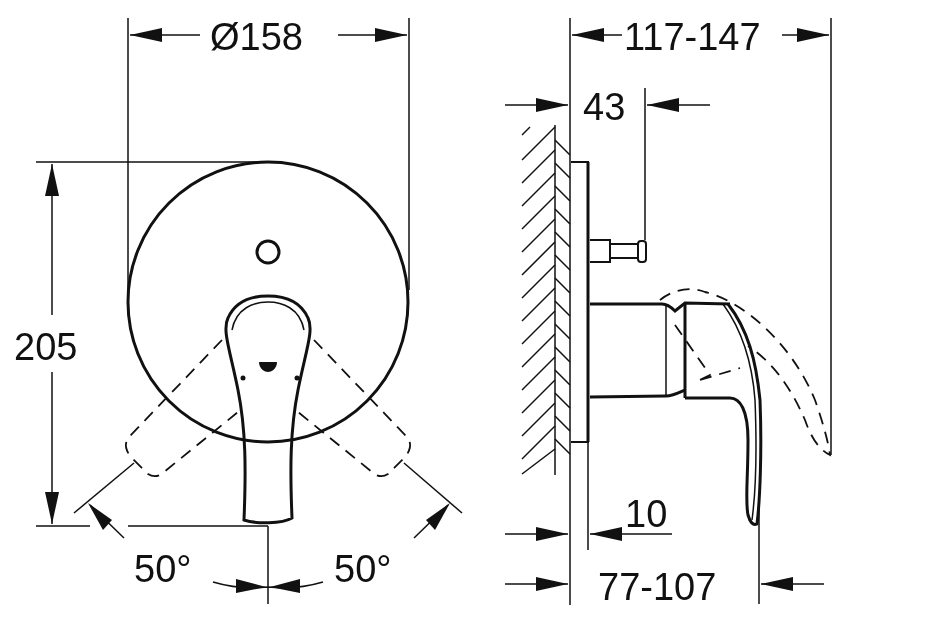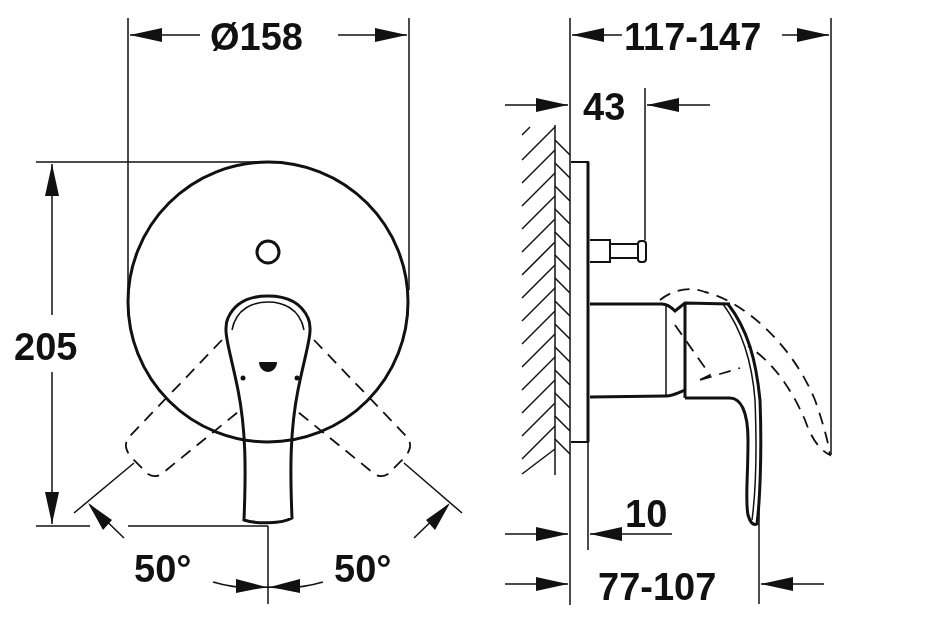--- a/index.html
+++ b/index.html
@@ -1,17 +1,17 @@
 <!DOCTYPE html>
 <html><head>
 <meta charset="utf-8">
 <style>
   html, body { margin: 0; padding: 0; background: #ffffff; }
   body { width: 950px; height: 624px; overflow: hidden; }
-  #drawing { position: absolute; left: 0; top: 0; width: 950px; height: 624px; font-weight: bold; }
+  #drawing { position: absolute; left: 0; top: 0; width: 950px; height: 624px; }
   svg text { font-family: "Liberation Sans", "DejaVu Sans", sans-serif; fill: #111; }
   .dim-lg { font-size: 38px; }
   .ln { stroke: #111; stroke-width: 2; fill: none; }
   .thick { stroke: #111; stroke-width: 3; fill: none; }
   .thin { stroke: #111; stroke-width: 1.5; fill: none; }
   .dash { stroke: #111; stroke-width: 1.8; fill: none; stroke-dasharray: 12 8; }
   .arrow { fill: #111; stroke: none; }
 </style>
 </head>
 <body>

